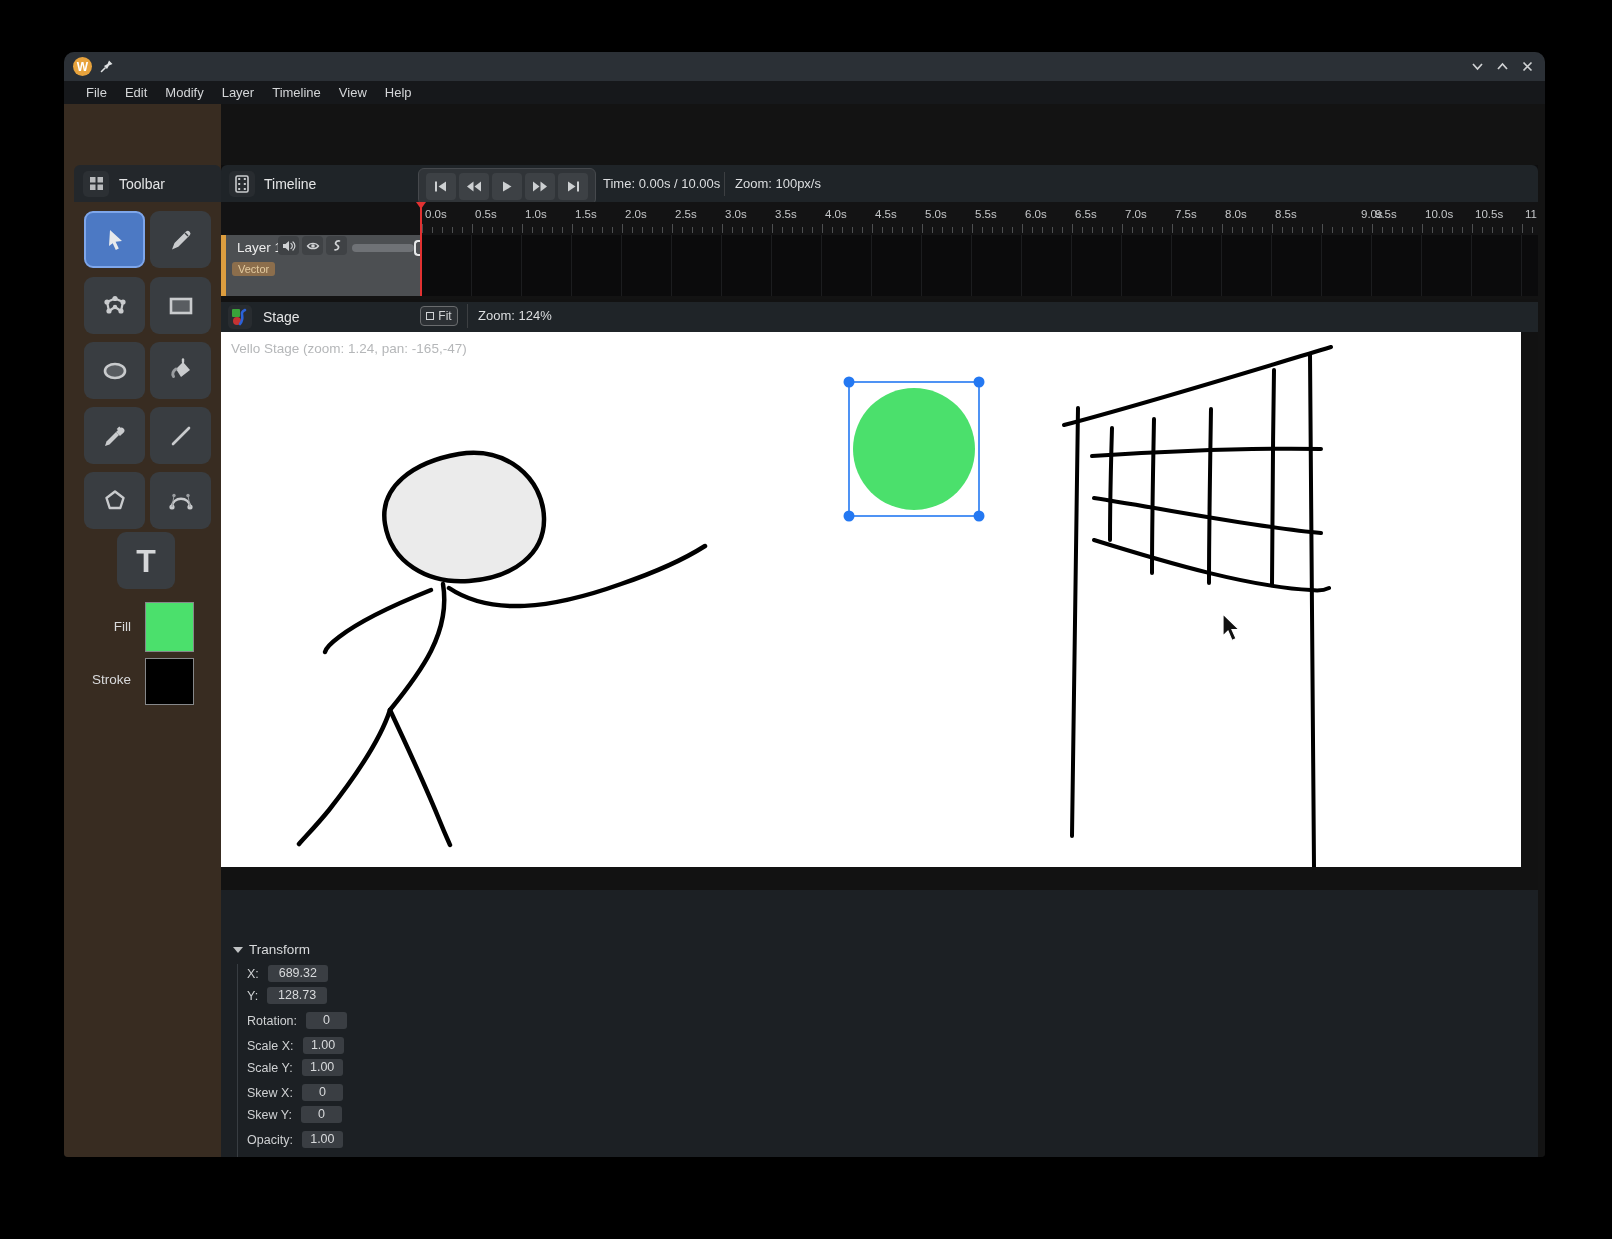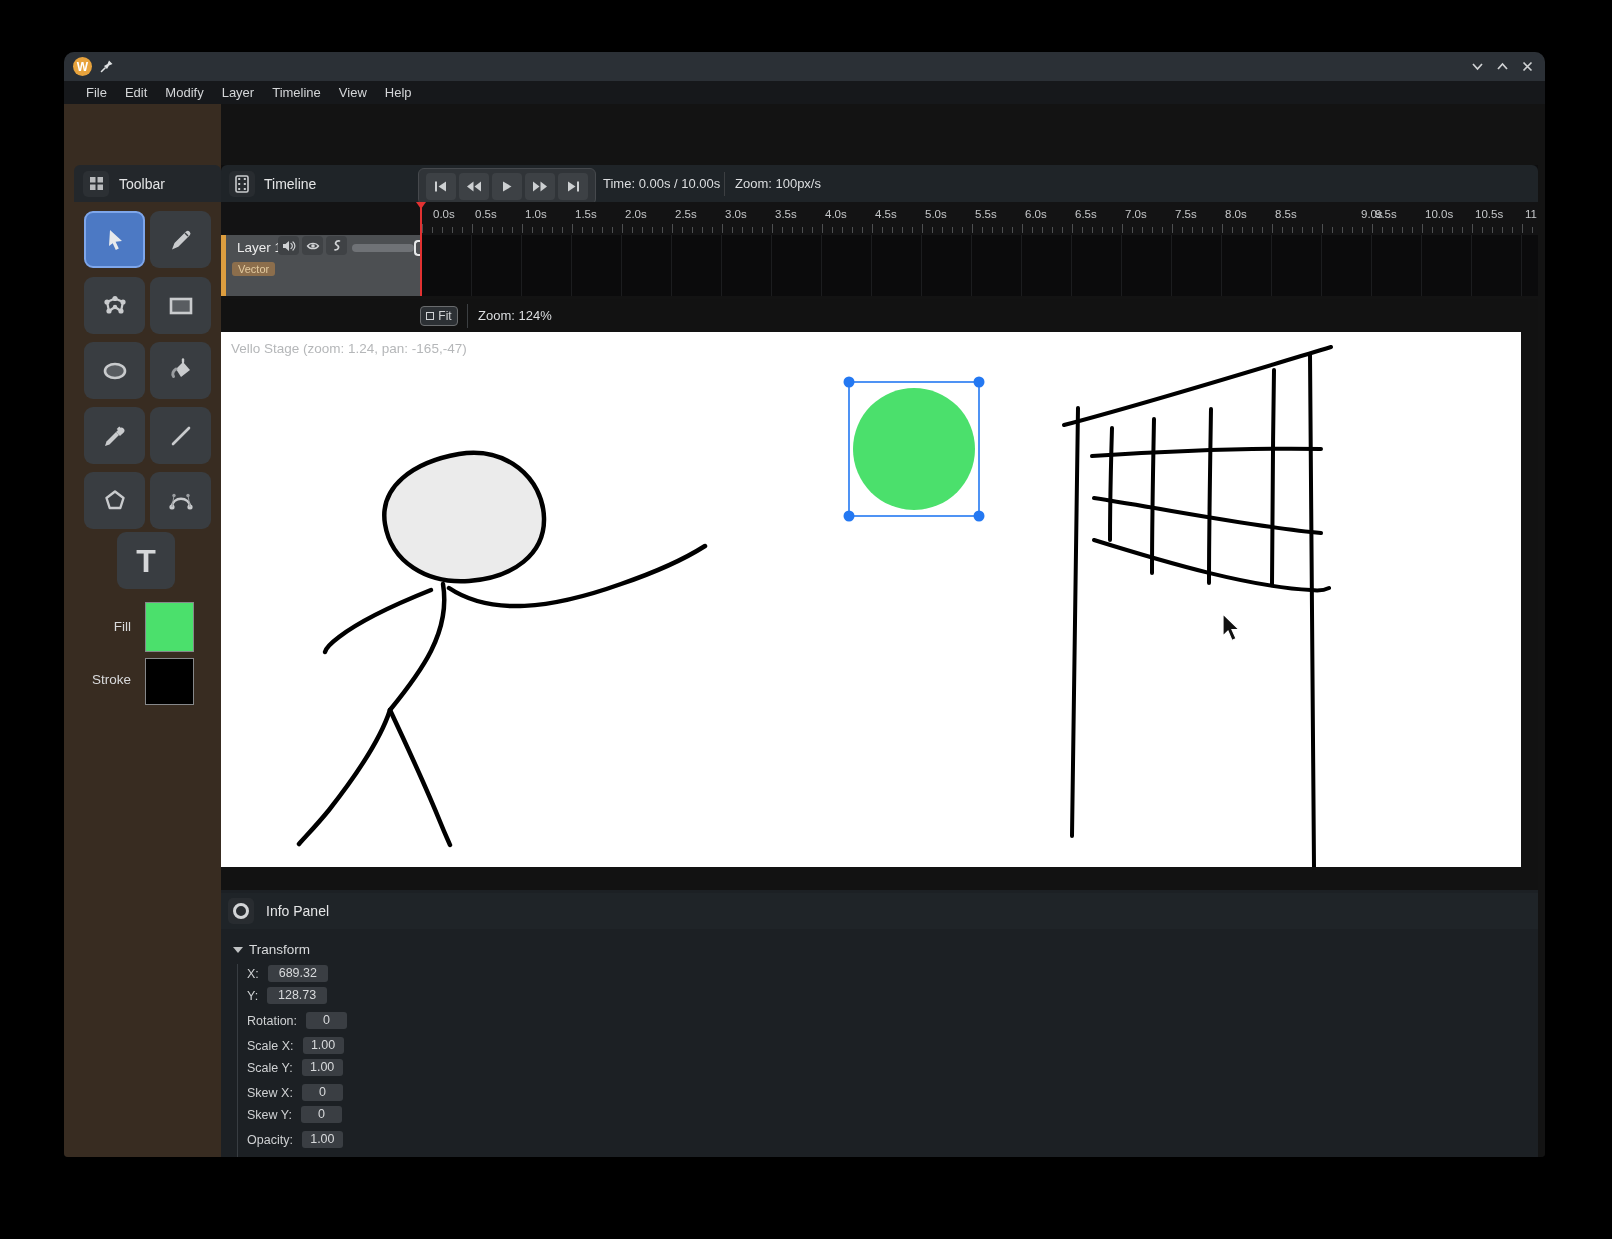--- a/index.html
+++ b/index.html
@@ -287,21 +287,21 @@
               <rect x="11" y="0.5" width="2" height="10" fill="#cdd0d2"></rect>
             </svg>
         </div>
       </div>
       <div class="tl-text" style="left:382px;">Time: 0.00s / 10.00s</div>
       <div class="tl-divider"></div>
       <div class="tl-text" style="left:514px;">Zoom: 100px/s</div>
 
       <div class="tracks">
         <div class="ruler" id="ruler">
-            <span class="ruler-label" style="left: 212px;">0.0s</span>
+            <span class="ruler-label" style="left: 204px;">0.0s</span>
             <span class="ruler-label" style="left: 254px;">0.5s</span>
             <span class="ruler-label" style="left: 304px;">1.0s</span>
             <span class="ruler-label" style="left: 354px;">1.5s</span>
             <span class="ruler-label" style="left: 404px;">2.0s</span>
             <span class="ruler-label" style="left: 454px;">2.5s</span>
             <span class="ruler-label" style="left: 504px;">3.0s</span>
             <span class="ruler-label" style="left: 554px;">3.5s</span>
             <span class="ruler-label" style="left: 604px;">4.0s</span>
             <span class="ruler-label" style="left: 654px;">4.5s</span>
             <span class="ruler-label" style="left: 704px;">5.0s</span>
@@ -453,20 +453,30 @@
           <span class="layer-bracket"></span>
           <span class="vector-badge">Vector</span>
         </div>
         <div class="track-lane"></div>
         <div class="playhead-tri"></div>
         <div class="playhead"></div>
       </div>
     </div>
 
     <div class="stage-panel">
+      <div class="panel-header">
+        <span class="icon-chip">
+          <svg width="18" height="18" viewBox="0 0 18 18">
+              <rect x="1" y="1" width="8" height="8" rx="1" fill="#3aa33a"></rect>
+              <circle cx="6" cy="13" r="4" fill="#c43333"></circle>
+              <path d="M14,2 C7,5 15,9 9,16" fill="none" stroke="#2b62d9" stroke-width="2.6" stroke-linecap="round"></path>
+            </svg>
+        </span>
+        <span class="panel-title">Stage</span>
+      </div>
       <div class="fit-btn">
         <span class="fit-square"></span>
         <span>Fit</span>
       </div>
       <div class="stage-divider"></div>
       <div class="stage-zoom">Zoom: 124%</div>
 
       <div class="canvas">
         <div class="vello-text">Vello Stage (zoom: 1.24, pan: -165,-47)</div>
         <svg width="1300" height="535" viewBox="0 0 1300 535">
@@ -501,26 +511,20 @@
             <circle cx="628" cy="184" r="5.5" fill="#2478f2"></circle>
             <circle cx="758" cy="184" r="5.5" fill="#2478f2"></circle>
           </g>
 
           <path d="M1002,282 L1002,304 L1007,299 L1011,308.5 L1015,306.5 L1011,297.5 L1018,297.5 Z" fill="#111" stroke="#fff" stroke-width="1.2"></path>
         </svg>
       </div>
     </div>
 
     <div class="info-panel">
-      <div class="panel-header">
-        <span class="icon-chip">
-            <span class="ring"></span>
-          </span>
-        <span class="panel-title">Info Panel</span>
-      </div>
       <div class="section-hdr" style="left:12px; top:52px;">
         <span class="tri"></span>
         <span class="section-label">Transform</span>
       </div>
       <div class="indent-guide"></div>
       <div id="transform-rows">
           <div class="ip-row">
             <span class="ip-label">X:</span>
             <span class="ip-box wide">689.32</span>
           </div>

